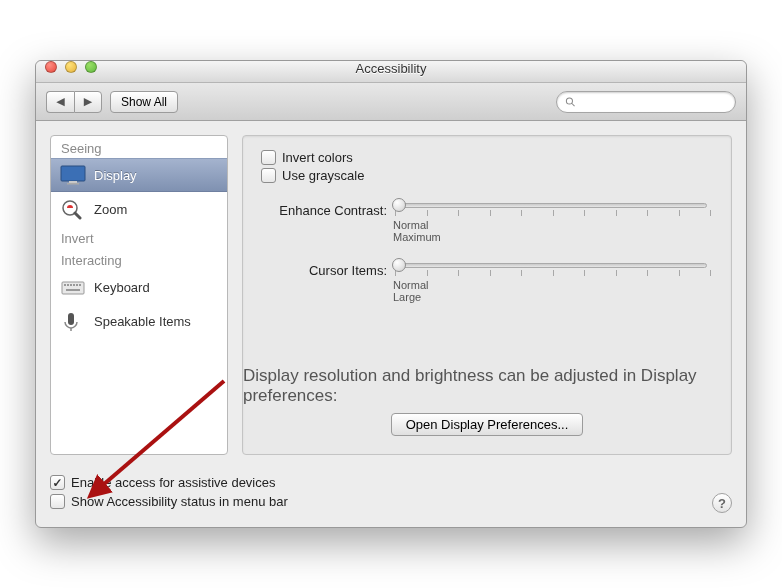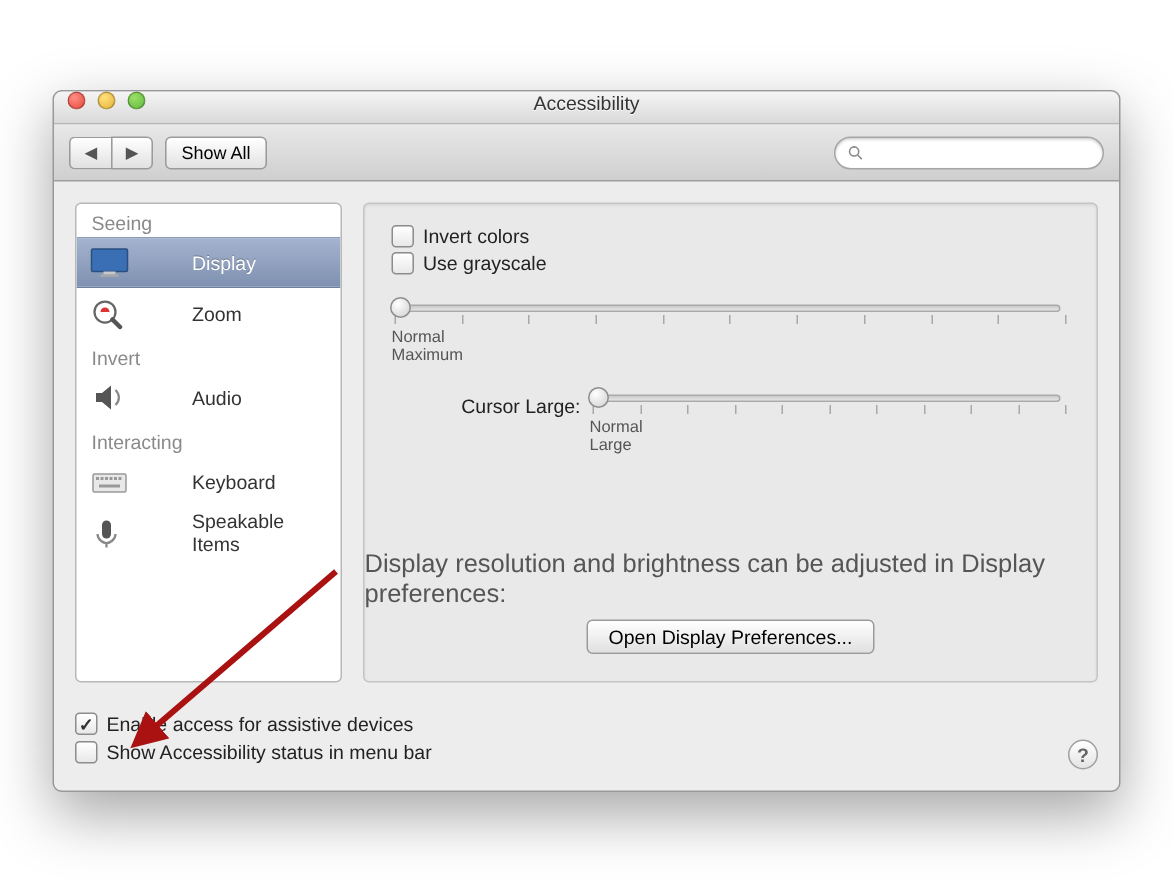--- a/index.html
+++ b/index.html
@@ -91,21 +91,21 @@
   display:flex; align-items:center; gap:8px;
   padding: 4px 9px; height: 34px;
 }
 .sb-item.selected {
   background: linear-gradient(#a4b3ce, #7f91b1);
   border-top:1px solid #8c9dbb;
   border-bottom:1px solid #6f80a0;
 }
 .sb-item.selected .sb-label { color:#fff; text-shadow:0 -1px 0 rgba(0,0,0,0.3); }
 .sb-icon { width:26px;height:22px;display:flex;align-items:center;justify-content:center; }
-.sb-label { font-size:13px; color:#333;margin-left:34px; }
+.sb-label { font-size:13px; color:#333; }
 .pane {
   flex:1;
   background: #e9e9e9;
   border: 1px solid #c4c4c4;
   border-radius: 4px;
   padding: 14px 18px 16px 18px;
   height: 320px;
   position: relative;
   box-shadow: inset 0 1px 2px rgba(0,0,0,0.08);
 }
@@ -223,29 +223,20 @@
                 <path d="M7 10a3 3 0 0 1 6 0" fill="#d33"></path>
                 <line x1="15" y1="15" x2="20" y2="20" stroke="#555" stroke-width="3" stroke-linecap="round"></line>
               </svg>
           </span>
           <span class="sb-label">Zoom</span>
         </div>
 
 
         <div class="group-label">Invert</div>
 
-        <div class="sb-item">
-          <span class="sb-icon">
-            <svg width="26" height="22" viewBox="0 0 26 22">
-                <path d="M4 8h4l6-5v16l-6-5H4z" fill="#555"></path>
-                <path d="M17 6c3 3 3 7 0 10" fill="none" stroke="#888" stroke-width="1.5"></path>
-              </svg>
-          </span>
-          <span class="sb-label">Audio</span>
-        </div>
 
         <div class="group-label">Interacting</div>
 
         <div class="sb-item">
           <span class="sb-icon">
             <svg width="26" height="22" viewBox="0 0 26 22">
                 <rect x="2" y="6" width="22" height="12" rx="1" fill="#e8e8e8" stroke="#999"></rect>
                 <rect x="4" y="8" width="2" height="2" fill="#999"></rect>
                 <rect x="7" y="8" width="2" height="2" fill="#999"></rect>
                 <rect x="10" y="8" width="2" height="2" fill="#999"></rect>
@@ -278,20 +269,21 @@
       <div class="checkrow">
         <div class="checkbox"></div>
         <span class="checklabel">Invert colors</span>
       </div>
       <div class="checkrow">
         <div class="checkbox"></div>
         <span class="checklabel">Use grayscale</span>
       </div>
 
       <div class="field">
+        <div class="field-label">Enhance Contrast:</div>
         <div class="slider-wrap">
           <div class="slider-track">
             <div class="slider-thumb"></div>
           </div>
           <div class="ticks">
               <span class="tick"></span>
               <span class="tick"></span>
               <span class="tick"></span>
               <span class="tick"></span>
               <span class="tick"></span>
@@ -303,21 +295,21 @@
               <span class="tick"></span>
             </div>
           <div class="slider-legend">
             <span>Normal</span>
             <span>Maximum</span>
           </div>
         </div>
       </div>
 
       <div class="field">
-        <div class="field-label">Cursor Large:</div>
+        <div class="field-label">Cursor Items:</div>
         <div class="slider-wrap">
           <div class="slider-track">
             <div class="slider-thumb"></div>
           </div>
           <div class="ticks">
               <span class="tick"></span>
               <span class="tick"></span>
               <span class="tick"></span>
               <span class="tick"></span>
               <span class="tick"></span>

